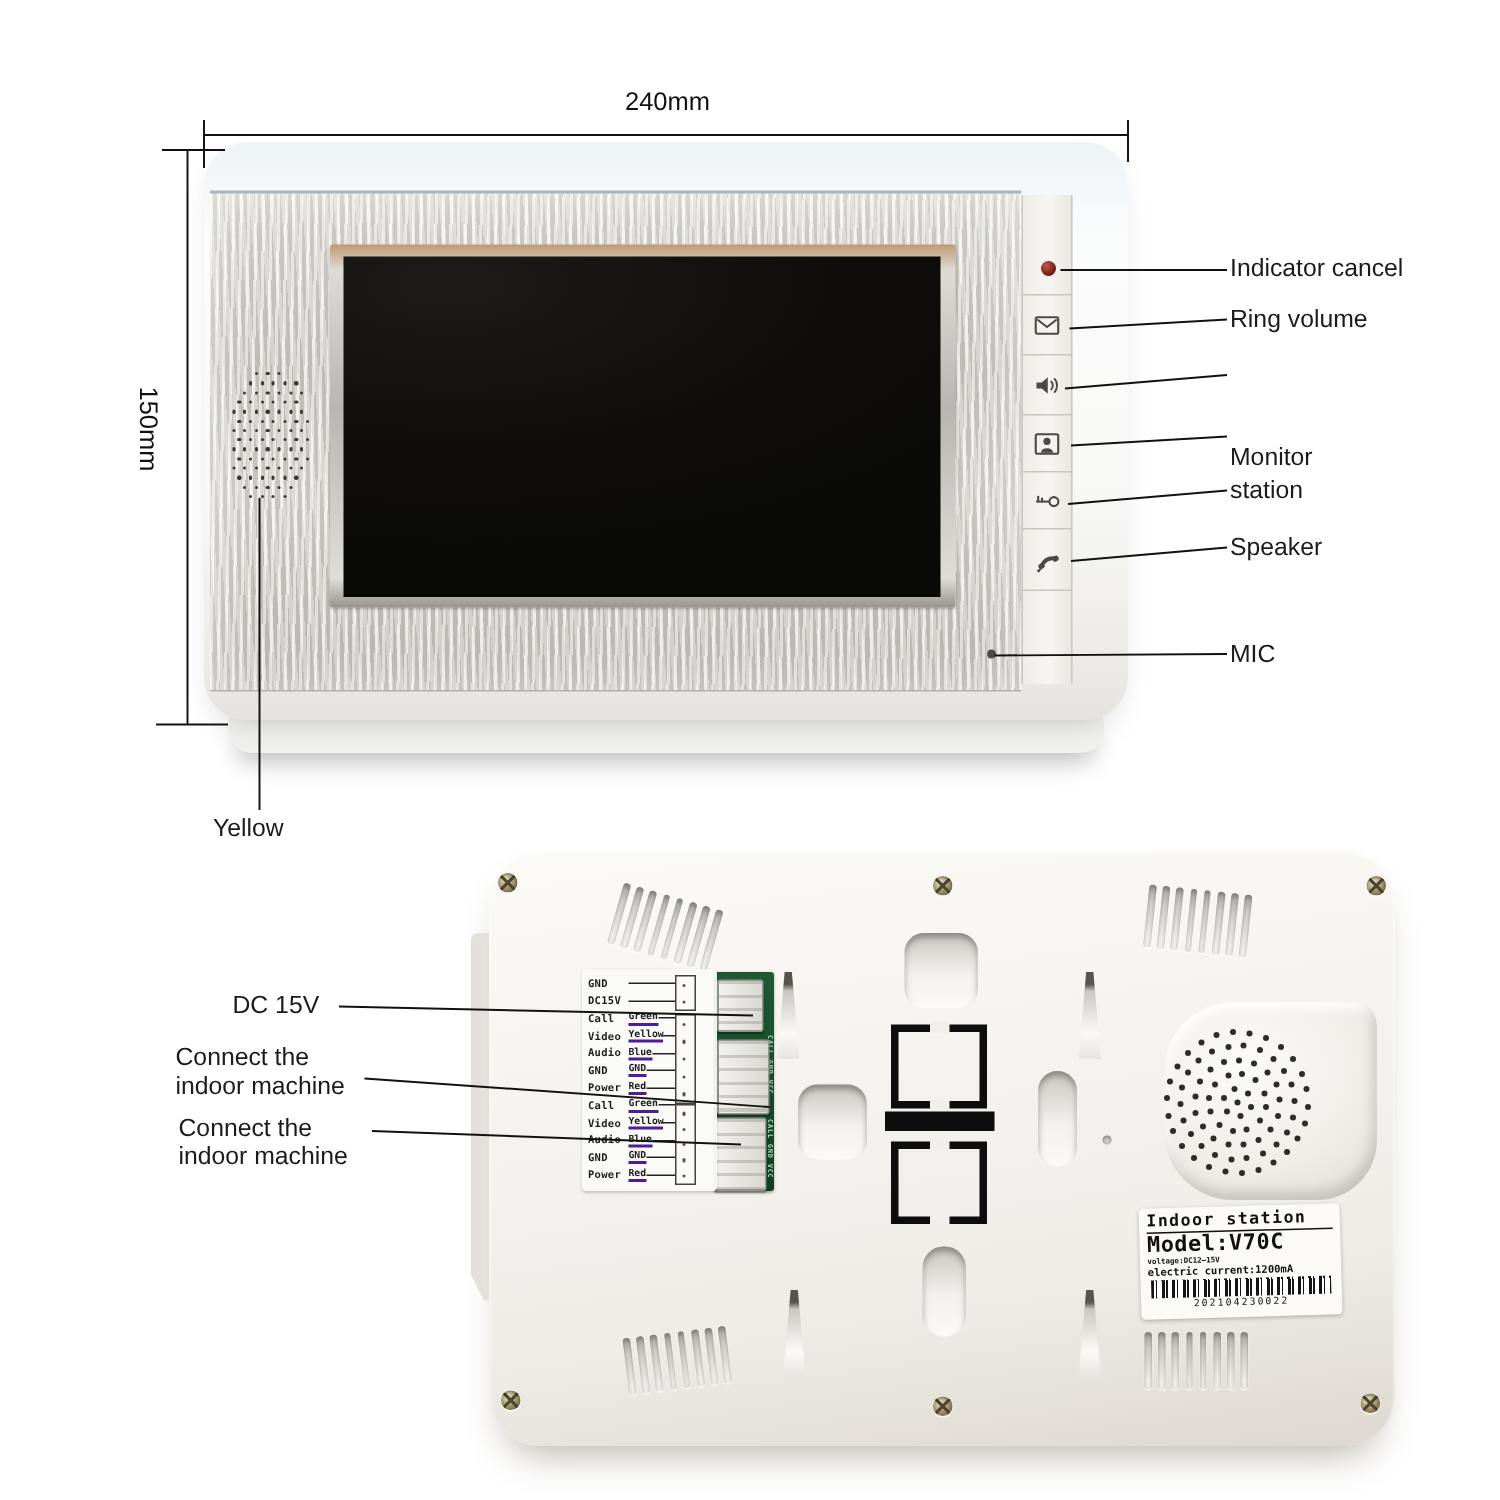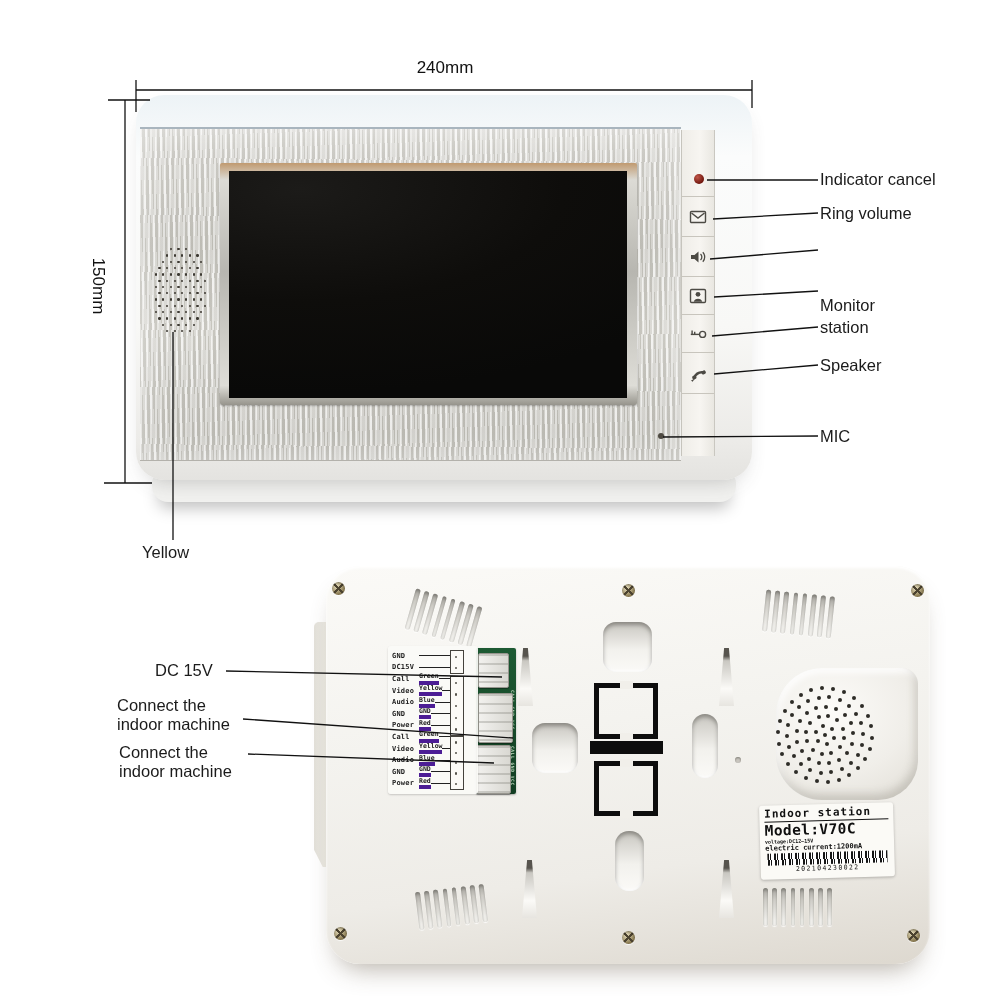--- a/index.html
+++ b/index.html
@@ -78,21 +78,21 @@
       background:radial-gradient(90% 80% at 38% 32%,#fcfbf8,#f0eee9 62%,#e4e1da 100%);
       box-shadow:inset -3px -6px 8px rgba(120,115,105,.28),inset 3px 5px 6px rgba(255,255,255,.85);}
   .back-speaker-grid{position:absolute;left:777px;top:687px;width:96px;height:96px;z-index:4;}
   .bdot{position:absolute;width:4px;height:4px;border-radius:50%;background:#2e2c27;}
 
   .terminal-sticker{position:absolute;left:388px;top:646px;width:90px;height:148px;z-index:4;
       background:rgba(250,250,246,.94);border-radius:3px;box-shadow:0 1px 2px rgba(0,0,0,.18);}
   .t-rows{position:absolute;left:4px;top:4px;width:58px;}
   .t-row{height:11.6px;display:flex;align-items:center;}
   .t-pin{width:27px;font:bold 7px "DejaVu Sans Mono",monospace;color:#1c1c1c;letter-spacing:.2px;}
-  .t-wire{font:bold 6.5px "DejaVu Sans Mono",monospace;color:#1c1c1c;border-bottom:4px solid #4c1d95;line-height:1.1;white-space:nowrap;}
+  .t-wire{font:bold 6.5px "DejaVu Sans Mono",monospace;color:#1c1c1c;border-bottom:2px solid #4c1d95;line-height:1.1;white-space:nowrap;}
   .t-lead{flex:1;height:0;border-bottom:1px solid #222;align-self:center;min-width:3px;}
   .pinbox{position:absolute;left:62px;width:12px;border:1px solid #44423c;background:#fbfaf6;z-index:5;}
   .pdot{position:absolute;left:4px;width:2.4px;height:2.4px;border-radius:50%;background:#55524a;}
 
   .pcb{position:absolute;left:476px;top:648px;width:40px;height:146px;z-index:3;border-radius:2px;
       background:linear-gradient(180deg,#1d5a33,#123d22);box-shadow:0 1px 2px rgba(0,0,0,.3);}
   .conn{position:absolute;border:1px solid #97958e;border-radius:2px;
       background:
         repeating-linear-gradient(180deg,rgba(120,120,112,.30) 0 2px,rgba(255,255,255,0) 2px 9px),
         linear-gradient(90deg,#f2f1ee,#d9d8d2);

